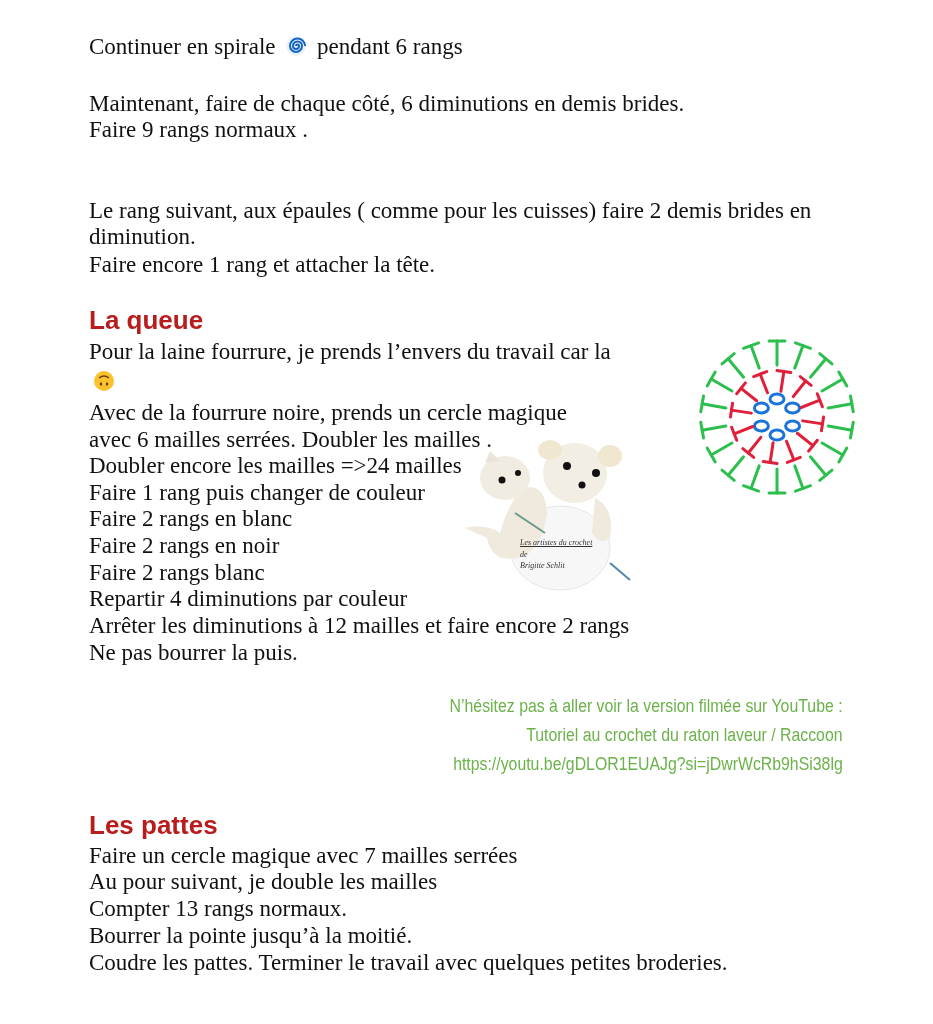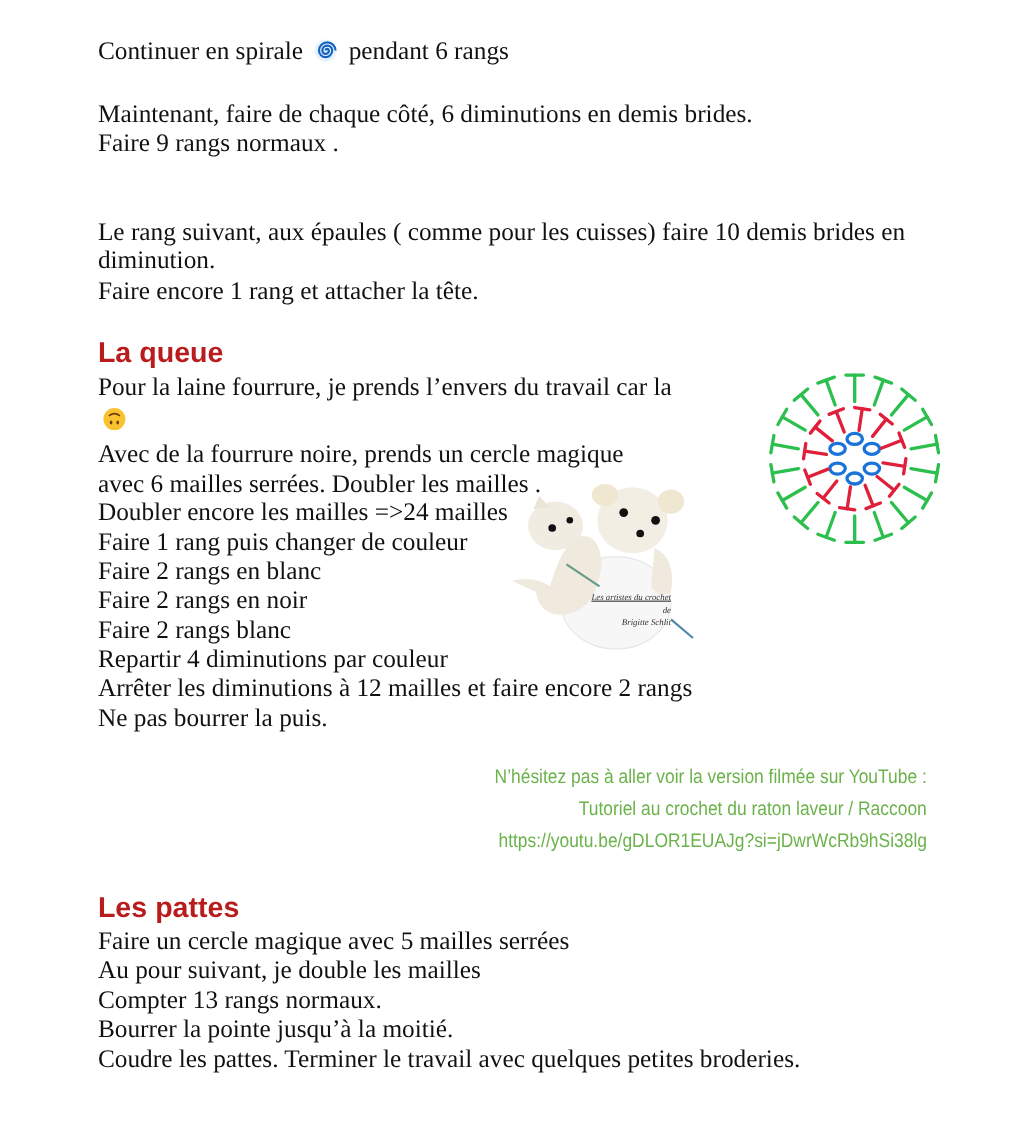--- a/index.html
+++ b/index.html
@@ -3,38 +3,38 @@
 <meta charset="utf-8">
 <style>
   html, body { margin:0; padding:0; background:#ffffff; }
   body { width:933px; height:1024px; position:relative; overflow:hidden; color:#111; }
   .line { position:absolute; left:89px; white-space:nowrap; line-height:26px; font-family:"Liberation Serif","DejaVu Serif",serif; font-size:23px; }
   .h2 { position:absolute; left:89px; font-family:"Liberation Sans","DejaVu Sans",sans-serif; font-weight:bold; font-size:26px; line-height:30px; color:#b91c1c; }
   .green { position:absolute; right:90px; text-align:right; white-space:nowrap; font-family:"Liberation Sans","DejaVu Sans",sans-serif; font-size:18px; line-height:29px; color:#6bb24a; transform:scaleX(0.88); transform-origin:right; }
   .emoji { display:inline-block; vertical-align:-3px; margin:0 4px; }
   .photo { position:absolute; left:450px; top:428px; width:185px; height:165px; }
   .diagram { position:absolute; left:695px; top:338px; width:165px; height:158px; }
-  .wm { position:absolute; font-family:"Liberation Serif",serif; font-style:italic; font-size:8px; color:#333; text-align:right; width:90px; }
+  .wm { position:absolute; font-family:"Liberation Serif",serif; font-style:italic; font-size:8px; color:#333; text-align:left; width:90px; }
 </style>
 </head>
 <body>
 
 <div class="line" style="top:34px">
   <span>Continuer en spirale</span>
   <span class="emoji">
     <svg width="22" height="22" viewBox="0 0 22 22">
         <circle cx="11" cy="11" r="10" fill="#e8f2fd"></circle>
         <path d="M11 11 m0 0 a1.5 1.5 0 0 1 3 0 a3 3 0 0 1 -6 0 a4.5 4.5 0 0 1 9 0 a6 6 0 0 1 -12 0 a7.5 7.5 0 0 1 15 0" fill="none" stroke="#1565c0" stroke-width="2"></path>
       </svg>
   </span>
   <span>pendant 6 rangs</span>
 </div>
 <div class="line" style="top:91px">Maintenant, faire de chaque côté, 6 diminutions en demis brides.</div>
 <div class="line" style="top:117px">Faire 9 rangs normaux .</div>
-<div class="line" style="top:198px">Le  rang suivant, aux épaules ( comme pour les cuisses) faire 10 demis brides en</div>
+<div class="line" style="top:198px">Le  rang suivant, aux épaules ( comme pour les cuisses) faire 2 demis brides en</div>
 <div class="line" style="top:224px">diminution.</div>
 <div class="line" style="top:252px">Faire encore 1 rang et attacher la tête.</div>
 
 <div class="h2" style="top:305px">La queue</div>
 <div class="line" style="top:339px">Pour la laine fourrure, je prends l’envers du travail car la</div>
 <div class="line" style="top:369px">
   <span class="emoji">
     <svg width="22" height="22" viewBox="0 0 22 22">
         <circle cx="11" cy="11" r="10" fill="#f9c22e"></circle>
         <path d="M6 8 q5 -4 10 0" fill="none" stroke="#6b3d0e" stroke-width="1.5"></path>
@@ -152,17 +152,17 @@
       <line x1="64.21495254706524" y1="30.13598371913276" x2="56.00646910724919" y2="7.583360820270954" stroke="#2dbf4e" stroke-width="3" stroke-linecap="round"></line>
       <line x1="48.48892814096192" y1="10.319521966876302" x2="63.52401007353646" y2="4.847199673665606" stroke="#2dbf4e" stroke-width="3" stroke-linecap="round"></line>
     </svg>
 </div>
 
 <div class="green" style="top:692px">N’hésitez pas à aller voir la version filmée sur YouTube :</div>
 <div class="green" style="top:721px">Tutoriel au crochet du raton laveur / Raccoon</div>
 <div class="green" style="top:750px">https://youtu.be/gDLOR1EUAJg?si=jDwrWcRb9hSi38lg</div>
 
 <div class="h2" style="top:810px">Les pattes</div>
-<div class="line" style="top:843px">Faire un cercle magique avec 5 mailles serrées</div>
+<div class="line" style="top:843px">Faire un cercle magique avec 7 mailles serrées</div>
 <div class="line" style="top:869px">Au pour suivant, je double les mailles</div>
 <div class="line" style="top:896px">Compter 13 rangs normaux.</div>
 <div class="line" style="top:923px">Bourrer la pointe jusqu’à la moitié.</div>
 <div class="line" style="top:950px">Coudre les pattes. Terminer le travail avec quelques petites broderies.</div>
 
 </body></html>

